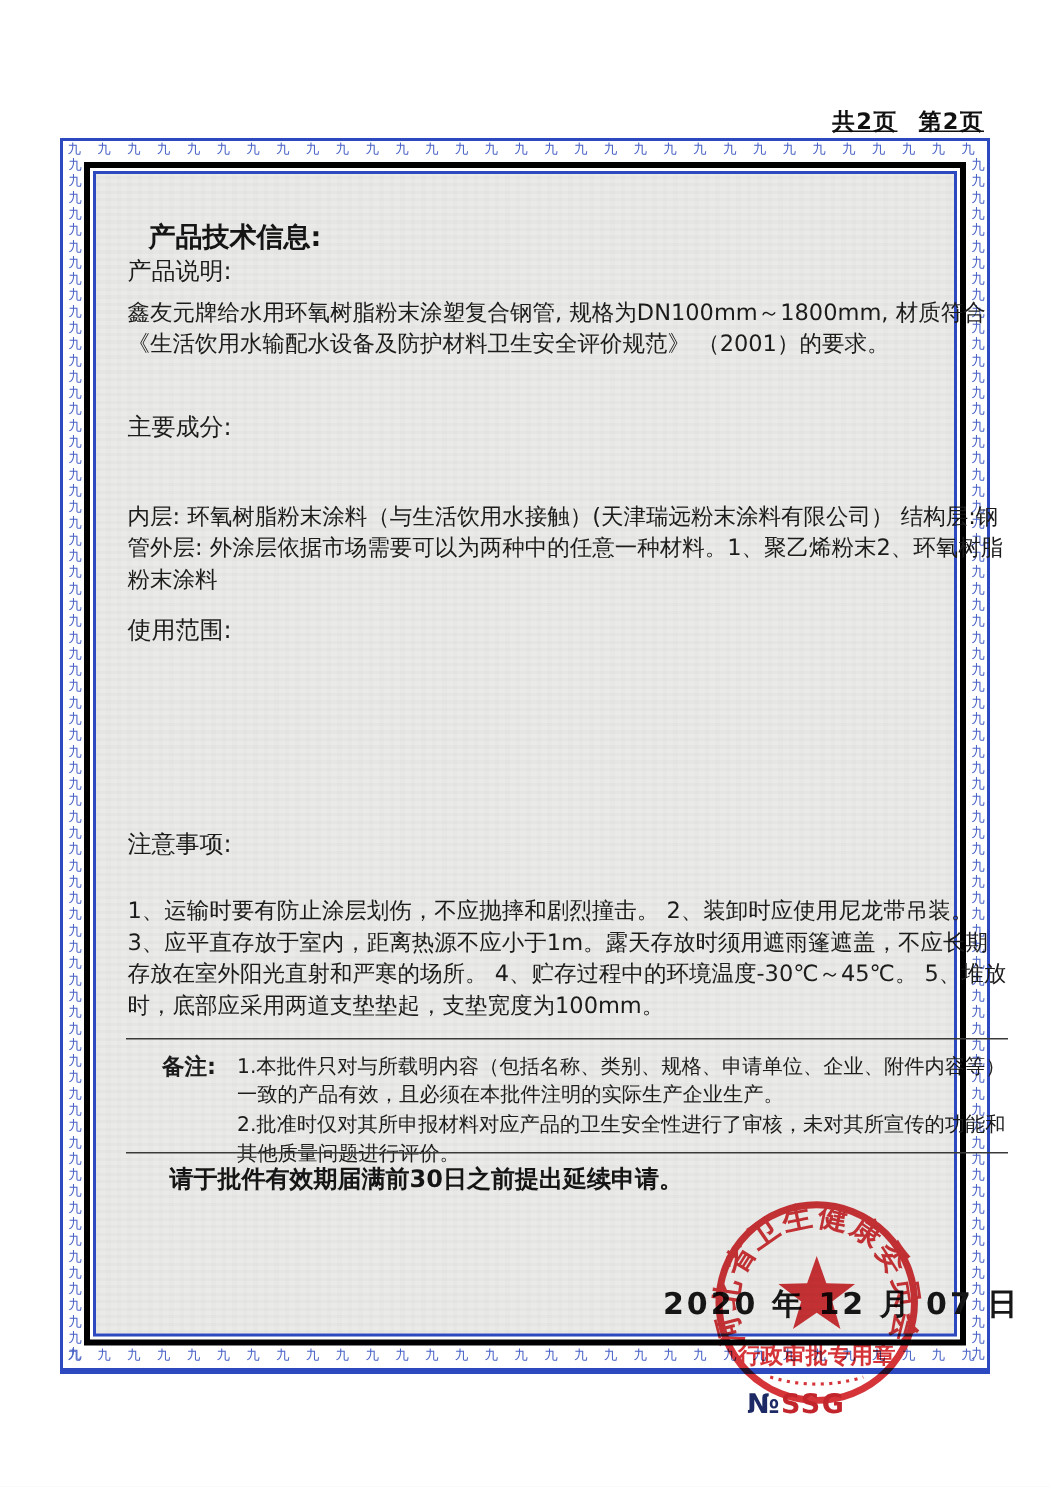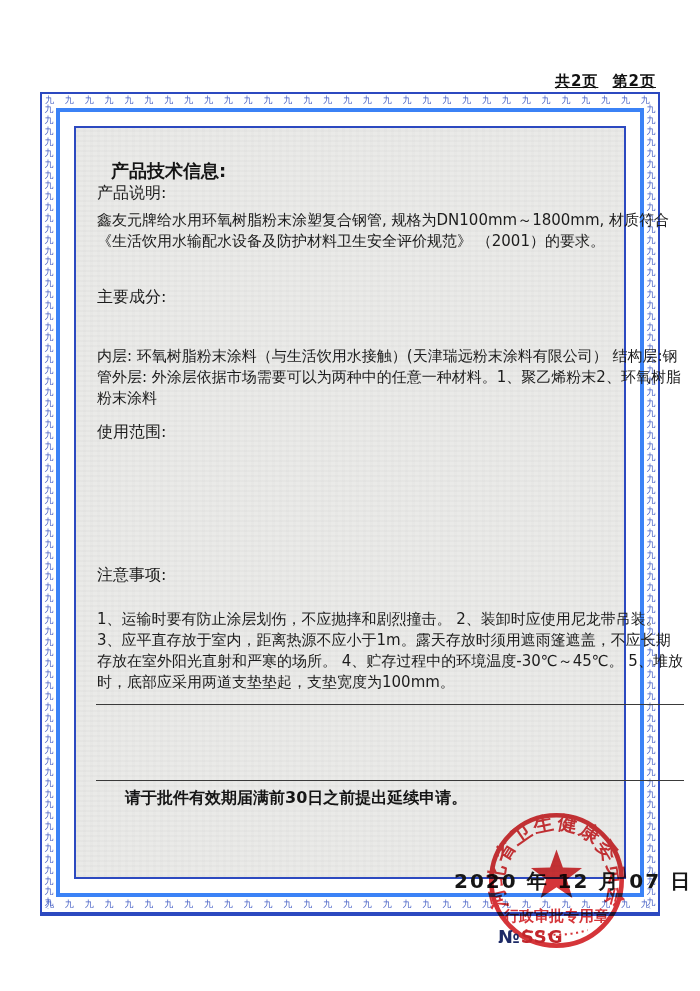--- a/index.html
+++ b/index.html
@@ -28,21 +28,21 @@
   .glyph-row.bottom{bottom:1px;}
   .glyph-col{
     position:absolute;top:3px;bottom:3px;width:12px;overflow:hidden;
     color:#4a63c6;font-size:9px;letter-spacing:4px;white-space:nowrap;
     writing-mode:vertical-rl;user-select:none;
   }
   .glyph-col.left{left:1px;}
   .glyph-col.right{right:1px;}
   .inner-frame{
     position:absolute;left:14px;right:14px;top:14px;bottom:15px;
-    border:4px solid #3b82f6;background:#ffffff;padding:14px;box-sizing:border-box;
+    border:4px solid #000000;background:#ffffff;padding:2px;box-sizing:border-box;
   }
   .inner-frame2{
     width:100%;height:100%;box-sizing:border-box;border:2px solid #2c49c0;
     background:
       repeating-linear-gradient(0deg,rgba(0,0,0,0.018) 0 2px,rgba(255,255,255,0) 2px 5px),
       repeating-linear-gradient(90deg,rgba(0,0,0,0.012) 0 3px,rgba(255,255,255,0) 3px 7px),
       #eaeae8;
     position:relative;
   }
   
@@ -105,20 +105,27 @@
       <div class="tx h-comp">主要成分:</div>
       <div class="tx b-comp">内层: 环氧树脂粉末涂料（与生活饮用水接触）(天津瑞远粉末涂料有限公司）  结构层:钢管外层: 外涂层依据市场需要可以为两种中的任意一种材料。1、聚乙烯粉末2、环氧树脂粉末涂料</div>
 
       <div class="tx h-scope">使用范围:</div>
 
       <div class="tx h-note">注意事项:</div>
       <div class="tx b-note">1、运输时要有防止涂层划伤，不应抛摔和剧烈撞击。 2、装卸时应使用尼龙带吊装。 3、应平直存放于室内，距离热源不应小于1m。露天存放时须用遮雨篷遮盖，不应长期存放在室外阳光直射和严寒的场所。 4、贮存过程中的环境温度-30℃～45℃。 5、堆放时，底部应采用两道支垫垫起，支垫宽度为100mm。</div>
 
       <hr class="rule rule1">
 
+      <div class="remark">
+        <div class="remark-label">备注:</div>
+        <div class="remark-items">
+          <div class="remark-item">1.本批件只对与所载明内容（包括名称、类别、规格、申请单位、企业、附件内容等）一致的产品有效，且必须在本批件注明的实际生产企业生产。</div>
+          <div class="remark-item">2.批准时仅对其所申报材料对应产品的卫生安全性进行了审核，未对其所宣传的功能和其他质量问题进行评价。</div>
+        </div>
+      </div>
 
       <hr class="rule rule2">
 
       <div class="tx renewal">请于批件有效期届满前30日之前提出延续申请。</div>
 
       <div class="issue-date">2020 年 12 月 07 日</div>
 
       <svg class="seal" viewBox="0 0 145 145">
         <circle cx="72" cy="70" r="63" fill="none" stroke="#d2252a" stroke-width="4.5"></circle>
         <polygon fill="#d2252a" points="72,40 78.2,57.5 96.7,58 82,69.2 87.3,87 72,76.5 56.7,87 62,69.2 47.3,58 65.8,57.5"></polygon>

